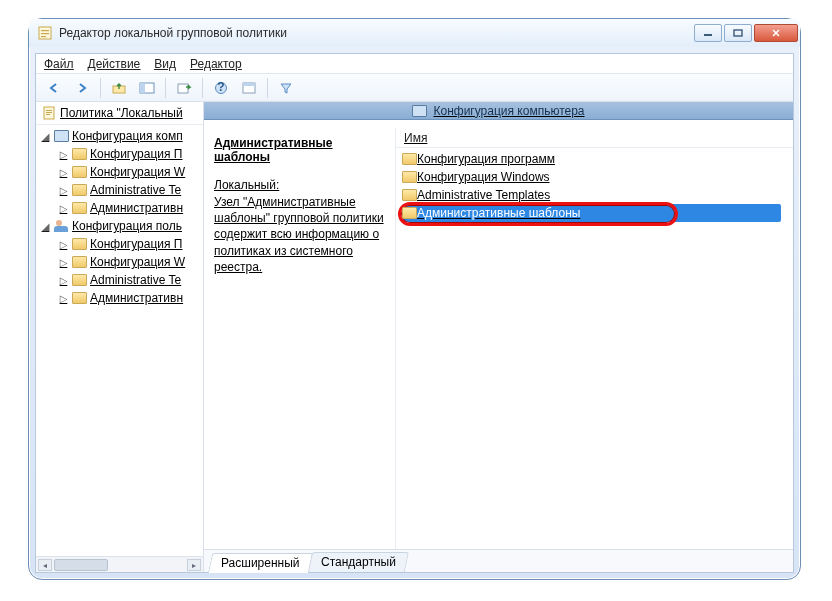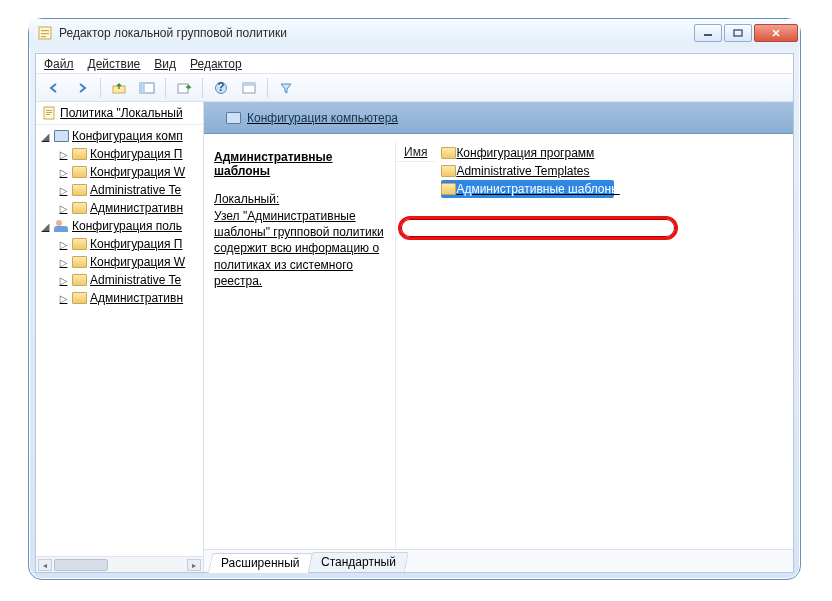--- a/index.html
+++ b/index.html
@@ -37,28 +37,28 @@
 .user-icon { width:15px; height:12px; display:inline-block; position:relative; }
 .user-icon::before{content:"";position:absolute;left:2px;top:0;width:6px;height:6px;border-radius:50%;background:#e8b490;}
 .user-icon::after{content:"";position:absolute;left:0;bottom:0;width:14px;height:6px;border-radius:3px 3px 0 0;background:#6aa1d8;}
 
 .h-scroll { position:absolute; bottom:0; left:0; right:0; height:16px; background:#f2f4f8; border-top:1px solid #dde3ec; }
 .h-scroll .thumb { position:absolute; left:18px; top:2px; width:54px; height:12px; background:#d5dde8; border:1px solid #b7c3d3; border-radius:2px; }
 .h-scroll .arrow { position:absolute; top:2px; width:14px; height:12px; background:#e9edf4; border:1px solid #c6cfdc; display:flex; align-items:center; justify-content:center; font-size:8px; color:#667; }
 .h-scroll .arrow.left{ left:2px; } .h-scroll .arrow.right{ right:2px; }
 
 .right-pane { flex:1; display:flex; flex-direction:column; min-width:0; }
-.rp-header { height:32px; background: linear-gradient(#a7c1df,#89aed4); border-bottom:1px solid #6d93bc; display:flex; align-items:center; padding:0 22px; gap:6px; color:#1e3552; }
+.rp-header { height:18px; background: linear-gradient(#a7c1df,#89aed4); border-bottom:1px solid #6d93bc; display:flex; align-items:center; padding:0 22px; gap:6px; color:#1e3552;justify-content:center; }
 .rp-header .hl { color:#16314f; font-weight:400; }
 .rp-body { flex:1; display:flex; min-height:0; border-bottom:1px solid #d9e0ea;margin-top:8px; }
 .rp-desc { width: 192px; border-right:1px solid #e7ecf3; padding:8px 10px; }
 .rp-desc .dtitle { font-weight:bold; margin-bottom:14px; }
 .rp-desc .dlabel { margin-bottom: 2px; }
 .rp-desc .dtext { line-height: 1.35; }
-.rp-list { flex:1; display:flex; }
+.rp-list { flex:1; display:flex; flex-direction:column; }
 .rp-list-head { height:20px; border-bottom:1px solid #e7ecf3; display:flex; align-items:center; padding:0 8px; color:#222; }
 .rp-items { padding:2px 6px; }
 .rp-item { height:18px; display:flex; align-items:center; white-space:nowrap; }
 .rp-item.selected { position:relative; }
 .rp-item.selected .selbg { position:absolute; left:0; right:6px; top:0; bottom:0; background:#2f87e4; border-radius:2px; z-index:0; }
 .rp-item.selected .seltxt { position:relative; z-index:1; color:#fff; }
 .rp-item .fld { position:relative; z-index:1; }
 .highlight-ring { position:absolute; border:3px solid #e11; border-radius:14px; pointer-events:none; box-shadow: 0 0 0 1px #a00 inset; }
 
 .tabs { height:22px; display:flex; align-items:flex-end; padding-left:6px; gap:0; background:#f7f9fc; }
@@ -248,20 +248,24 @@
           </div>
           <div class="rp-list" style="position:relative">
             <div class="rp-list-head">Имя</div>
             <div class="rp-items">
               <div class="rp-item">
                   <span class="folder fld"></span>
                   <span>Конфигурация программ</span>
                 </div>
               <div class="rp-item">
                   <span class="folder fld"></span>
+                  <span>Конфигурация Windows</span>
+                </div>
+              <div class="rp-item">
+                  <span class="folder fld"></span>
                   <span>Administrative Templates</span>
                 </div>
               <div class="rp-item selected">
                 <div class="selbg"></div>
                 <span class="folder fld"></span>
                 <span class="seltxt">Административные шаблоны</span>
               </div>
             </div>
             <div class="highlight-ring" style="left:2px; top:74px; width:280px; height:24px;"></div>
           </div>

